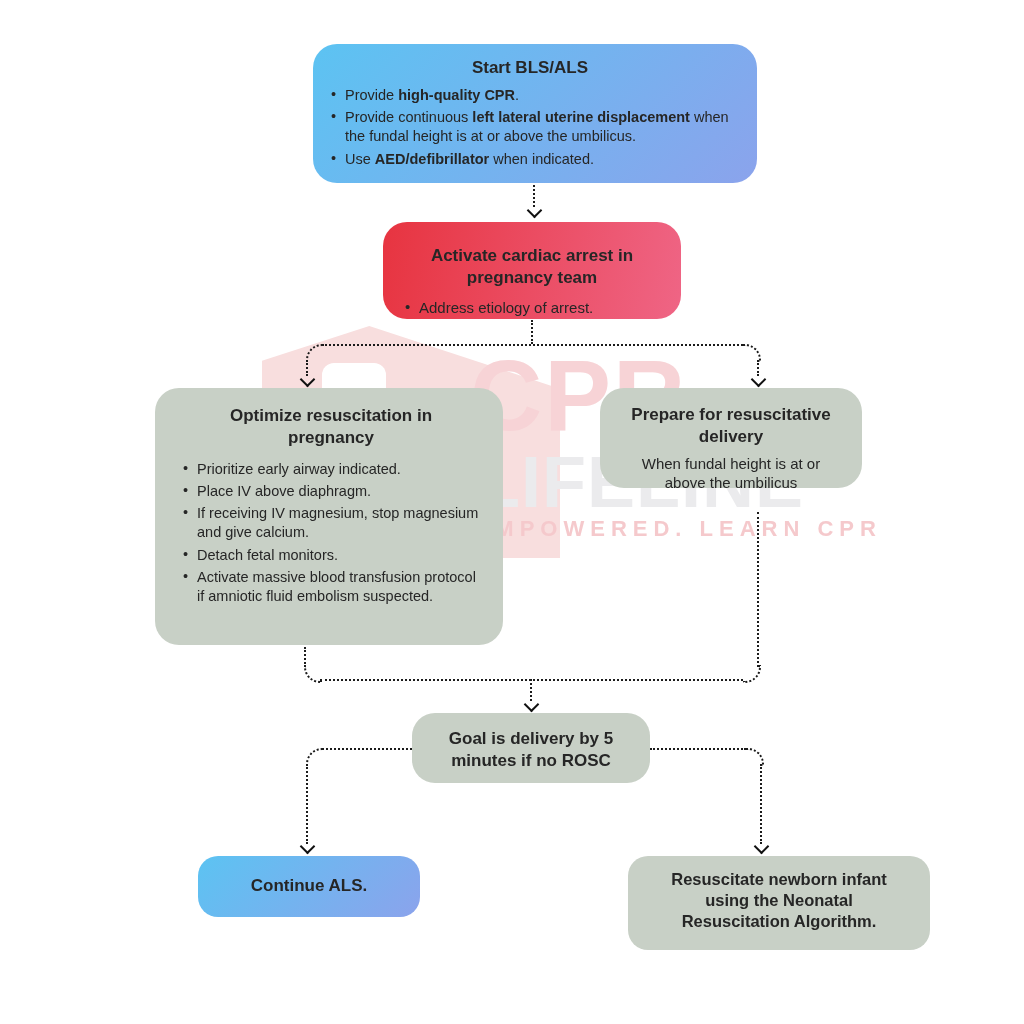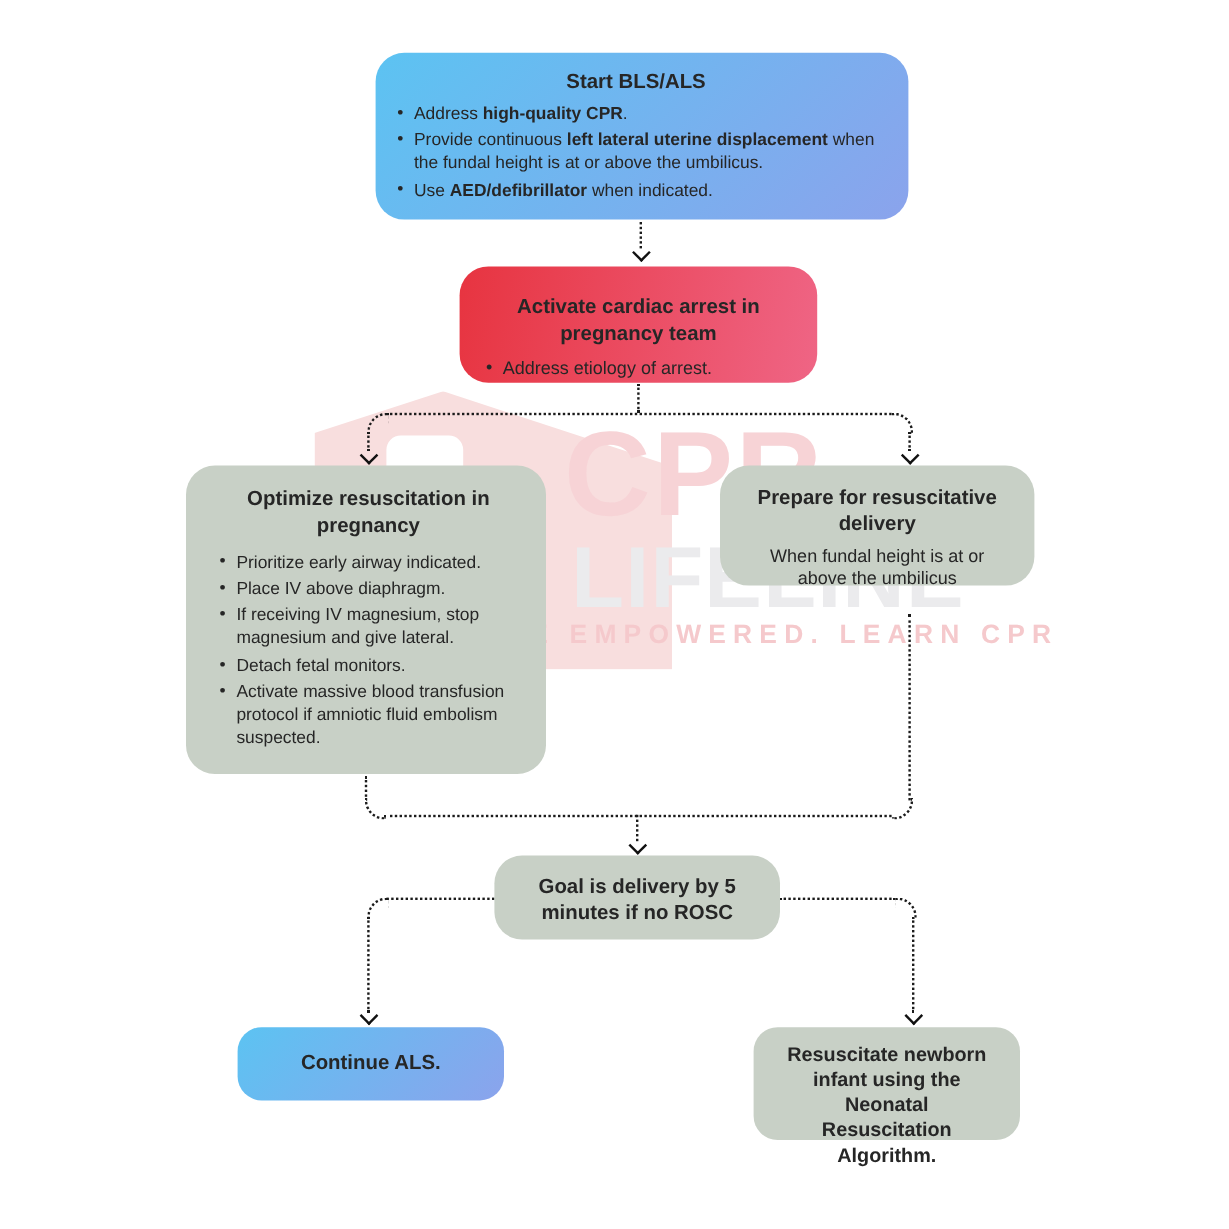--- a/index.html
+++ b/index.html
@@ -34,27 +34,27 @@
   .sub{font-size:15px;line-height:1.3;text-align:center;}
   .bullets{list-style:none;margin:8px 0 0 0;padding:0;font-size:14.5px;line-height:1.33;}
   .bullets li{position:relative;padding-left:16px;margin-bottom:3px;}
   .bullets li::before{content:"\2022";position:absolute;left:2px;top:-1px;}
 
   #box-start{left:313px;top:44px;width:444px;height:139px;padding:13px 26px 0 16px;}
   #box-start .bullets{margin-top:7px;}
   #box-activate{left:383px;top:222px;width:298px;height:97px;padding:15px 20px 0 20px;}
   #box-activate .bullets{margin-top:9px;text-align:left;}
   #box-activate .bullets li{display:inline-block;font-size:15px;}
-  #box-optimize{left:155px;top:388px;width:300px;height:257px;padding:17px 22px 0 26px;}
+  #box-optimize{left:155px;top:388px;width:348px;height:257px;padding:17px 22px 0 26px;}
   #box-optimize .bullets{margin-top:11px;}
   #box-prepare{left:600px;top:388px;width:262px;height:100px;padding:16px 24px 0 24px;}
   #box-prepare .sub{margin-top:6px;}
   #box-goal{left:412px;top:713px;width:238px;height:70px;padding:15px 18px 0 18px;border-radius:23px;}
   #box-continue{left:198px;top:856px;width:222px;height:61px;padding:19px 10px 0 10px;border-radius:20px;}
-  #box-newborn{left:628px;top:856px;width:222px;height:94px;padding:13px 20px 0 20px;border-radius:20px;font-size:16.5px;}
+  #box-newborn{left:628px;top:856px;width:302px;height:94px;padding:13px 20px 0 20px;border-radius:20px;font-size:16.5px;}
   #box-newborn .title{font-size:16.5px;}
 </style>
 </head>
 <body>
 
 <div class="canvas">
 
   <div class="wm wm-house">
     <div class="wm-window"></div>
   </div>
@@ -88,39 +88,39 @@
   <div class="ah" style="left:302px;top:841px;"></div>
 
   <div class="conn hline" style="left:650px;top:748px;width:96px;"></div>
   <div class="conn ctr" style="left:746px;top:748px;"></div>
   <div class="conn vline" style="left:760px;top:764px;height:80px;"></div>
   <div class="ah" style="left:756px;top:841px;"></div>
 
   <div class="box blue" id="box-start">
     <div class="title">Start BLS/ALS</div>
     <ul class="bullets">
-      <li><span>Address </span><b>high-quality CPR</b><span>.</span></li>
+      <li><span>Provide </span><b>high-quality CPR</b><span>.</span></li>
       <li><span>Provide continuous </span><b>left lateral uterine displacement</b><span> when the fundal height is at or above the umbilicus.</span></li>
       <li><span>Use </span><b>AED/defibrillator</b><span> when indicated.</span></li>
     </ul>
   </div>
 
   <div class="box red" id="box-activate">
     <div class="title" style="max-width:250px;margin:8px auto;">Activate cardiac arrest in pregnancy team</div>
     <ul class="bullets">
       <li>Address etiology of arrest.</li>
     </ul>
   </div>
 
   <div class="box sage" id="box-optimize">
     <div class="title" style="max-width:230px;margin:0 auto;">Optimize resuscitation in pregnancy</div>
     <ul class="bullets">
       <li>Prioritize early airway indicated.</li>
       <li>Place IV above diaphragm.</li>
-      <li>If receiving IV magnesium, stop magnesium and give lateral.</li>
+      <li>If receiving IV magnesium, stop magnesium and give calcium.</li>
       <li>Detach fetal monitors.</li>
       <li>Activate massive blood transfusion protocol if amniotic fluid embolism suspected.</li>
     </ul>
   </div>
 
   <div class="box sage" id="box-prepare">
     <div class="title" style="max-width:200px;margin:0 auto;">Prepare for resuscitative delivery</div>
     <div class="sub" style="max-width:200px;margin:6px auto 0;">When fundal height is at or above the umbilicus</div>
   </div>
 

